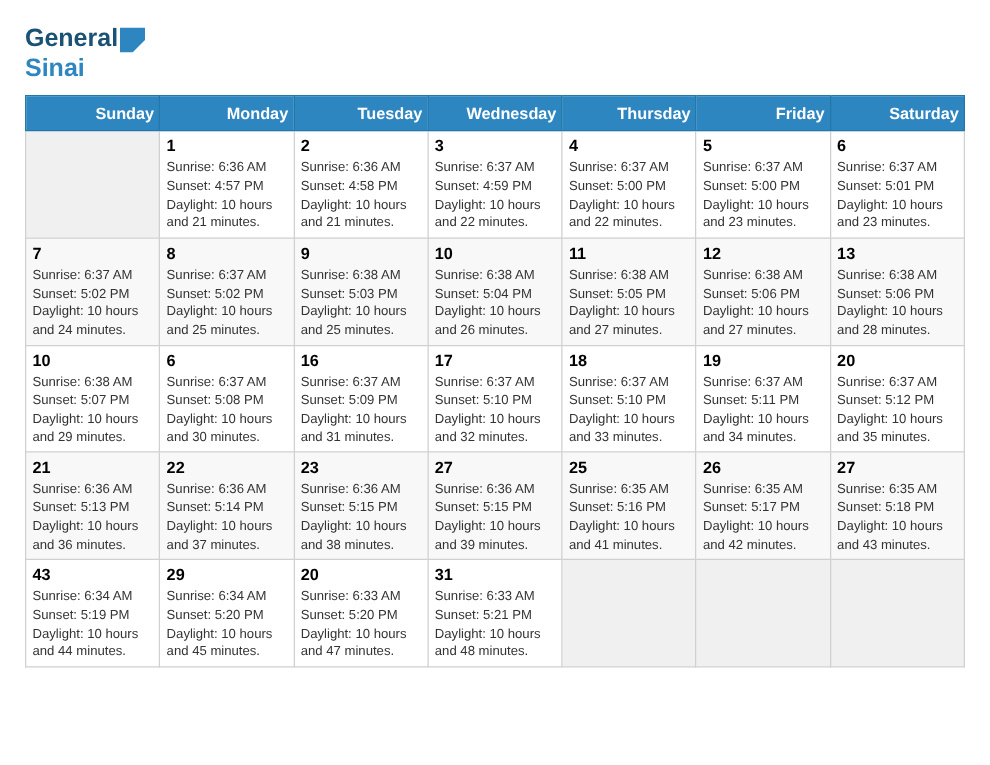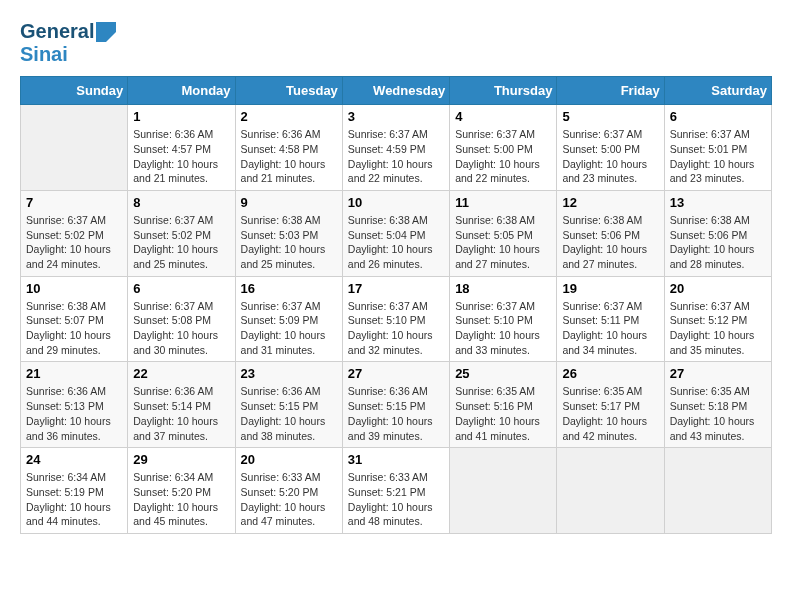--- a/index.html
+++ b/index.html
@@ -307,21 +307,21 @@
         <td>
           <span class="day-number">27</span>
           <div class="cell-content" style="white-space: pre-line;">Sunrise: 6:35 AM
 Sunset: 5:18 PM
 Daylight: 10 hours
 and 43 minutes.</div>
         </td>
       </tr>
       <tr>
         <td>
-          <span class="day-number">24</span>
+          <span class="day-number">43</span>
           <div class="cell-content" style="white-space: pre-line;">Sunrise: 6:34 AM
 Sunset: 5:19 PM
 Daylight: 10 hours
 and 44 minutes.</div>
         </td>
         <td>
           <span class="day-number">29</span>
           <div class="cell-content" style="white-space: pre-line;">Sunrise: 6:34 AM
 Sunset: 5:20 PM
 Daylight: 10 hours

